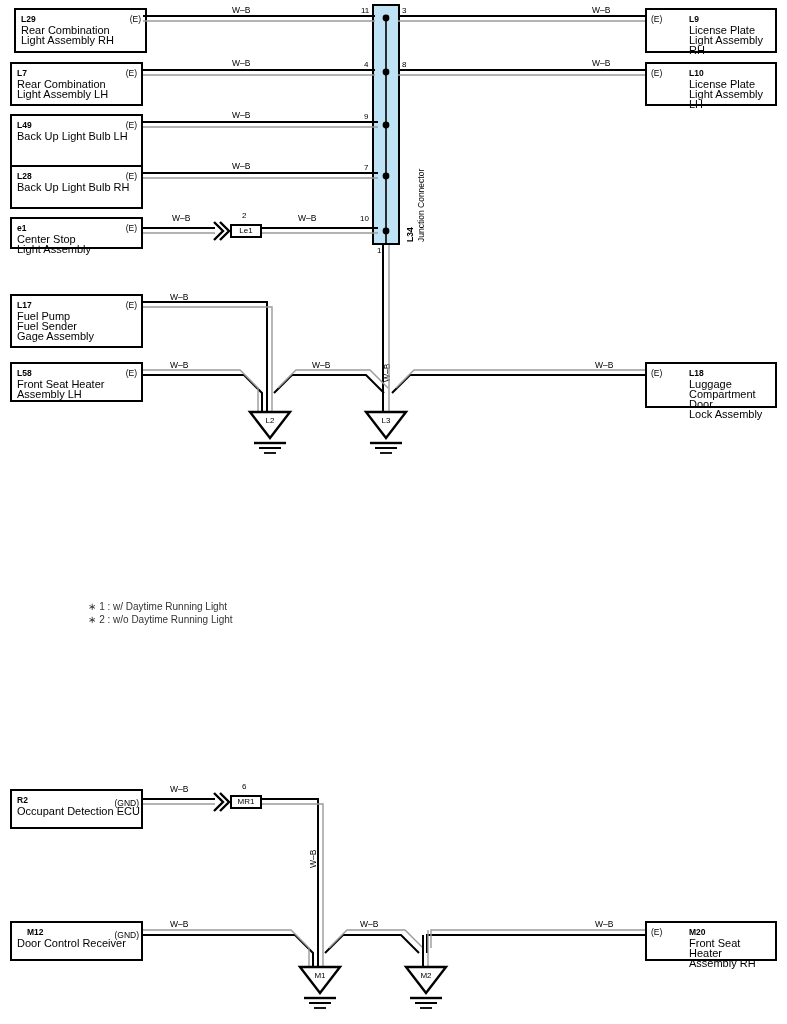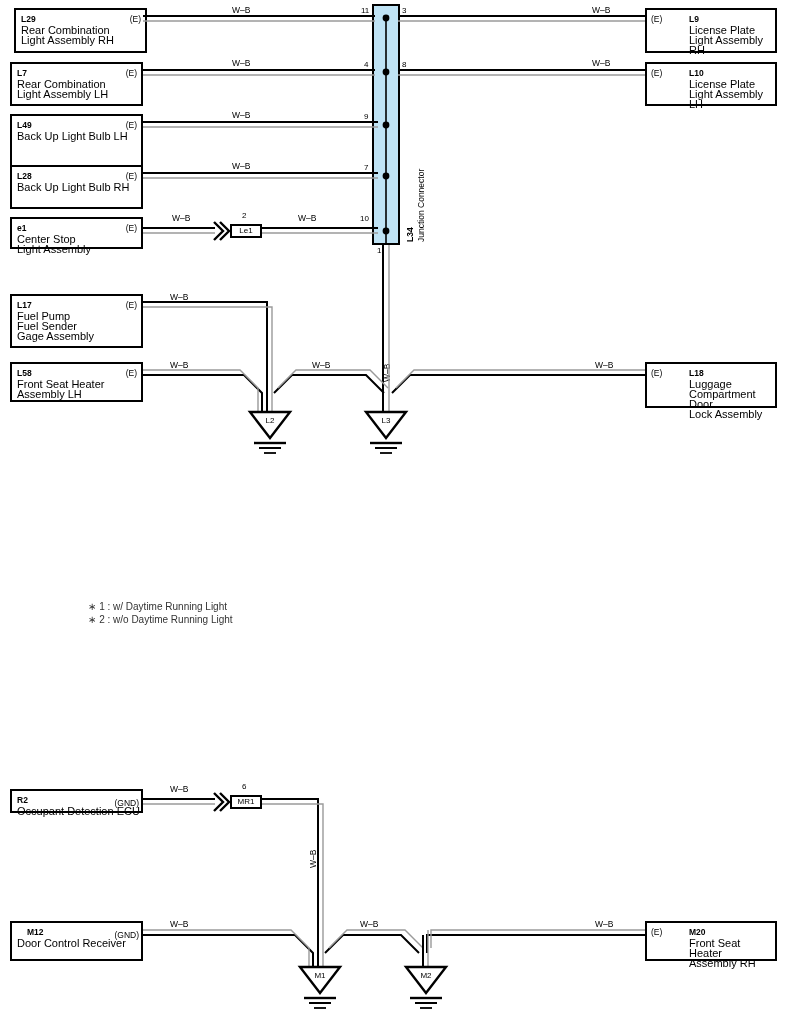--- a/index.html
+++ b/index.html
@@ -99,21 +99,21 @@
   </div>
 
   <div class="box" style="left:645px;top:362px;width:132px;height:46px;">
     <span class="term" style="left:4px;top:4px;">(E)</span>
     <span class="code" style="left:42px;top:4px;">L18</span>
     <span class="desc" style="left:42px;top:15px;">Luggage
 Compartment Door
 Lock Assembly</span>
   </div>
 
-  <div class="box" style="left:10px;top:789px;width:133px;height:24px;padding-left:36px;">
+  <div class="box" style="left:10px;top:789px;width:133px;height:40px;padding-left:36px;">
     <span class="code" style="left:5px;top:4px;">R2</span>
     <span class="desc" style="left:5px;top:15px;">Occupant Detection ECU</span>
     <span class="term" style="right:2px;top:7px;">(GND)</span>
   </div>
 
   <div class="box" style="left:10px;top:921px;width:133px;height:40px;">
     <span class="code" style="left:15px;top:4px;">M12</span>
     <span class="desc" style="left:5px;top:15px;">Door Control Receiver</span>
     <span class="term" style="right:2px;top:7px;">(GND)</span>
   </div>

